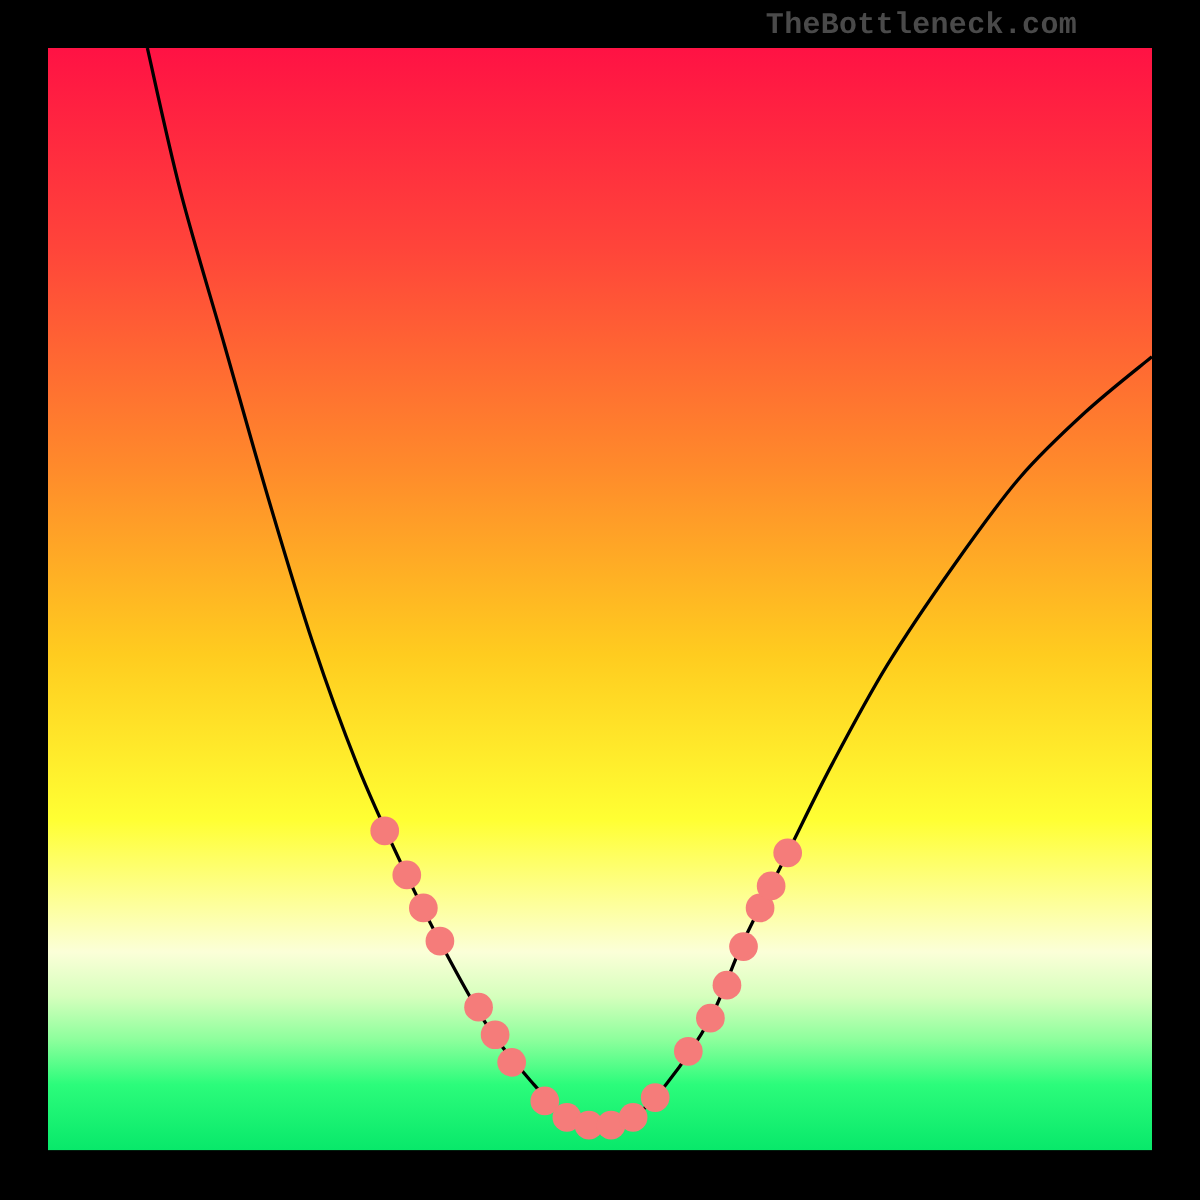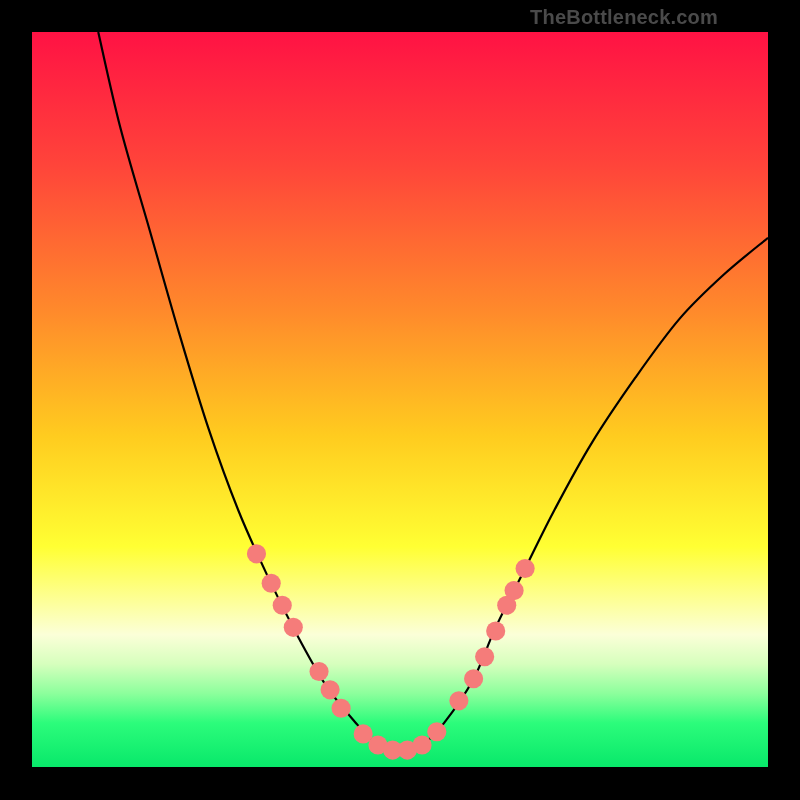--- a/index.html
+++ b/index.html
@@ -9,20 +9,21 @@
     height: 800px;
     overflow: hidden;
     background: #000;
     font-family: Arial, Helvetica, sans-serif;
   }
   .outer {
     width: 732px;
     height: 800px;
     background: #000;
     position: relative;
+    font-family: Liberation Mono, monospace;
   }
   .plot {
     position: absolute;
     left: 32px;
     top: 32px;
     width: 736px;
     height: 735px;
     overflow: hidden;
   }
   .attribution {

